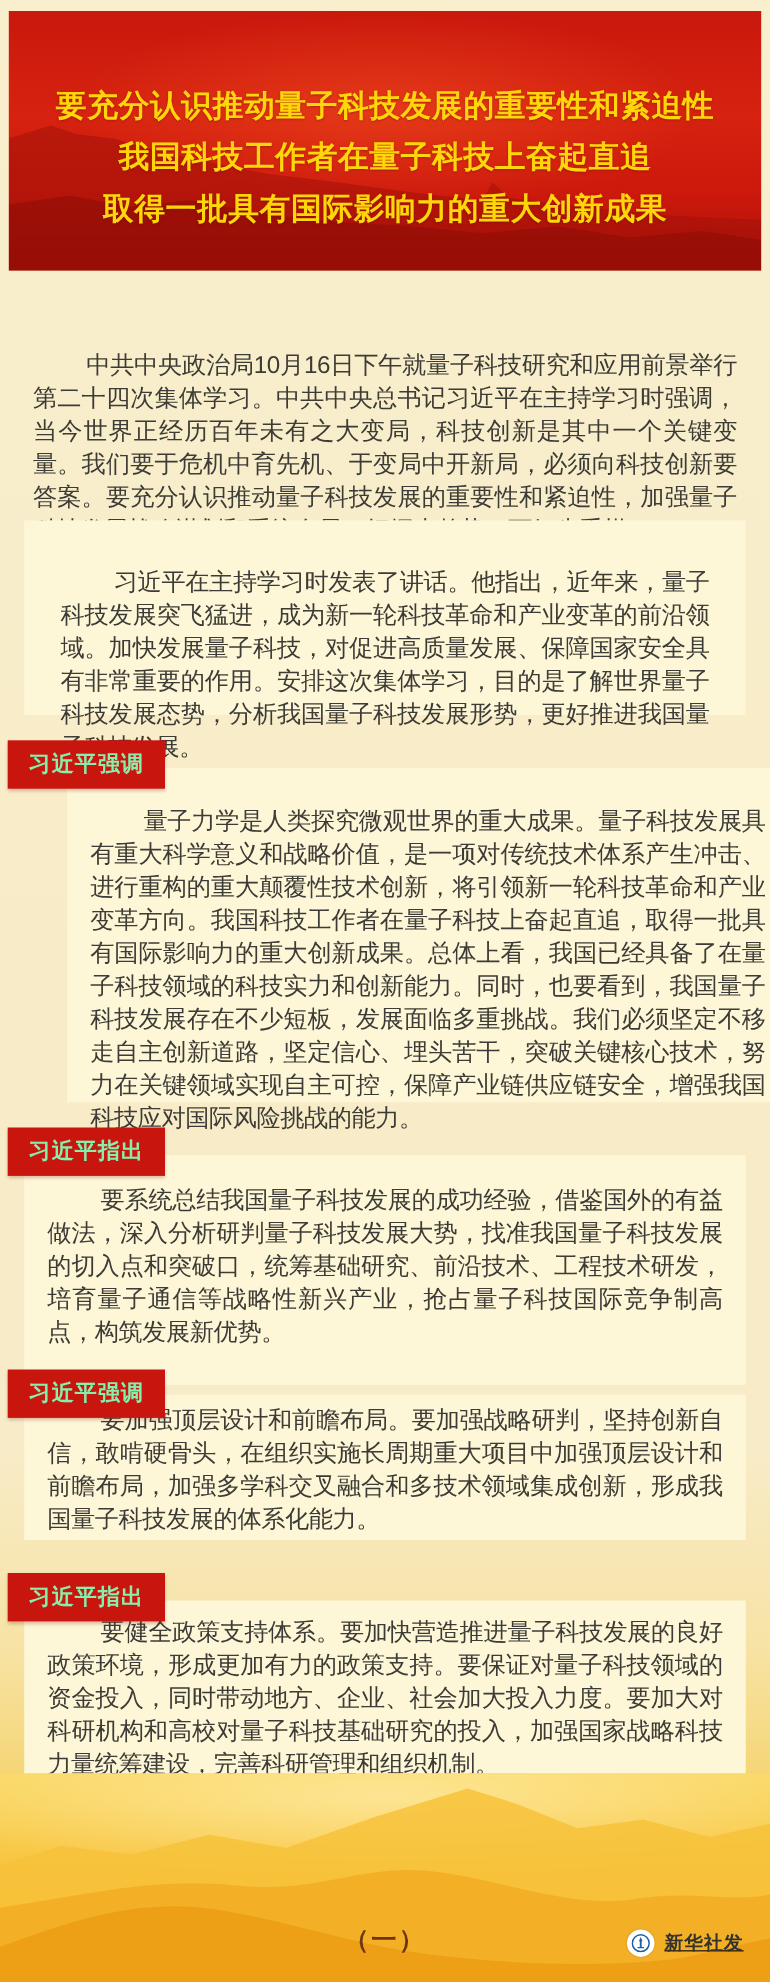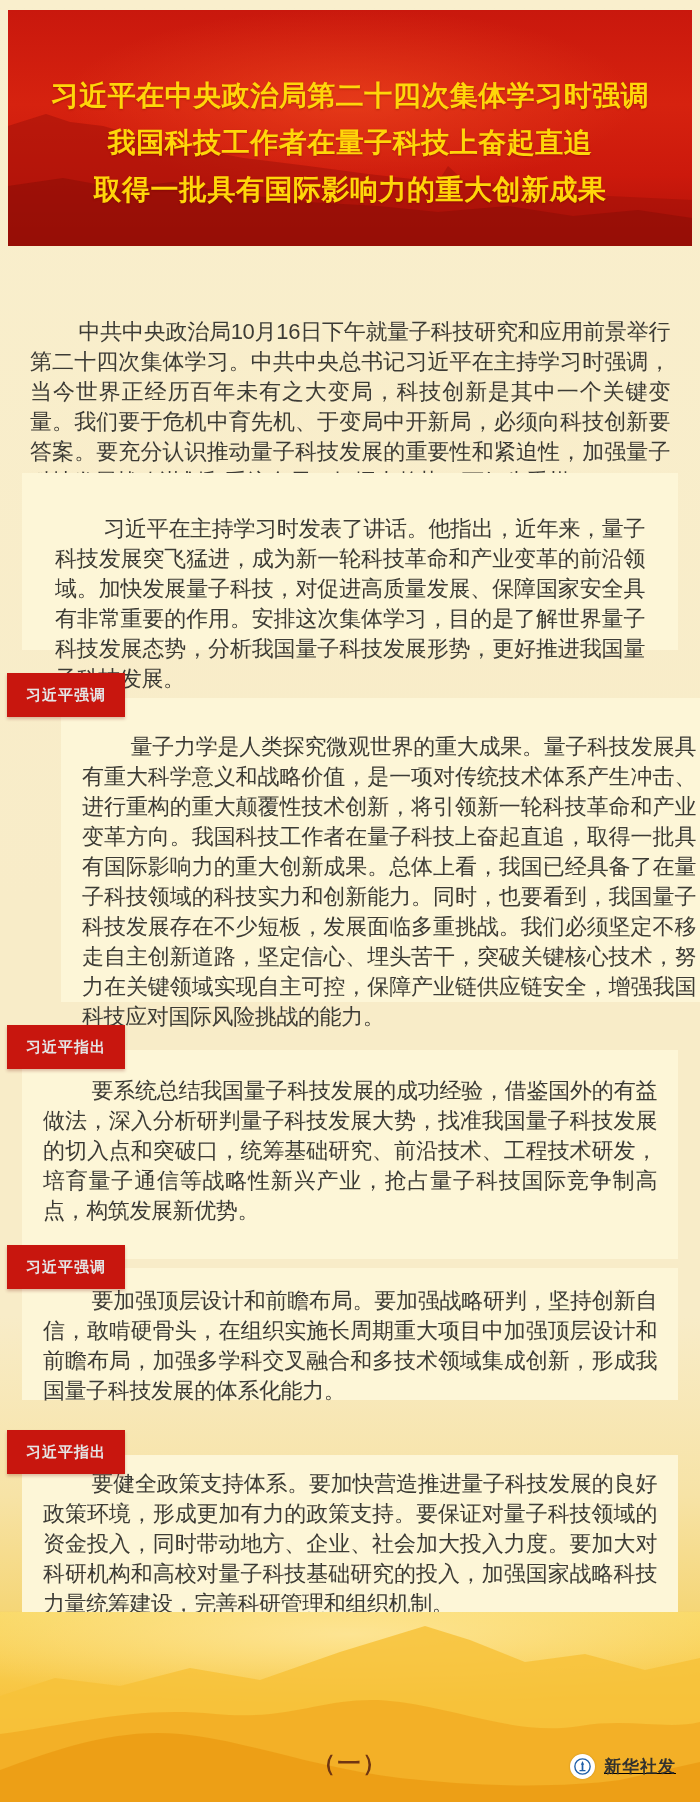--- a/index.html
+++ b/index.html
@@ -29,30 +29,30 @@
     color:#3c3b35;font-size:22px;line-height:30px;letter-spacing:-0.4px;
     text-align:justify;text-indent:2.2em;font-weight:500;
   }
   .freepara{position:absolute;left:30px;width:640px;}
   .box{
     position:absolute;left:22px;width:656px;box-sizing:border-box;
     background:#fdf6d7;padding:0 21px;
   }
   .badge{
     position:absolute;left:7px;height:44px;line-height:44px;padding:0 19px;
-    background:#c8160e;color:#e5e5e5;font-size:15px;font-weight:700;letter-spacing:1px;
+    background:#c8160e;color:#86efac;font-size:20px;font-weight:700;letter-spacing:1px;
     box-shadow:0 2px 3px rgba(120,10,0,.25);z-index:3;
   }
   .box2{top:473px;height:177px;padding-top:29px;}
   .badge1{top:673px;}
   .box3{top:698px;height:304px;padding-top:34px;margin-left:39px;}
   .badge2{top:1025px;}
   .box4{top:1050px;height:209px;padding-top:26px;}
   .badge3{top:1245px;}
-  .box5{top:1268px;height:132px;padding-top:18px;}
+  .box5{top:1268px;height:132px;padding-top:8px;}
   .badge4{top:1430px;}
   .box6{top:1455px;height:158px;padding-top:14px;}
   .box .para{text-indent:2.2em;}
   
   .footer-art{
     position:absolute;left:0;top:1612px;width:700px;height:190px;
     background:linear-gradient(180deg,#f9d862 0%,#f8c948 35%,#f7b52a 75%,#f5a819 100%);
   }
   .footer-art svg{display:block;}
   .page-marker{
@@ -74,21 +74,21 @@
 
 <div class="page">
 
   <div class="banner">
     <div class="glow"></div>
     <svg width="684" height="140" viewBox="0 0 684 140">
       <path d="M0,20 L38,8 L62,16 L95,20 L130,30 L175,40 L235,52 L300,60 L360,68 L430,76 L440,60 L455,74 L520,82 L600,90 L684,94 L684,140 L0,140 Z" fill="#9d0f07" opacity="0.5"></path>
       <path d="M0,80 L55,72 L110,82 L165,76 L230,88 L300,96 L370,100 L430,106 L500,100 L565,110 L630,104 L684,112 L684,140 L0,140 Z" fill="#8a0c05" opacity="0.55"></path>
     </svg>
     <div class="title">
-      <div>习近平在中央政治局第二十四次集体学习时强调</div>
+      <div>要充分认识推动量子科技发展的重要性和紧迫性</div>
       <div>我国科技工作者在量子科技上奋起直追</div>
       <div>取得一批具有国际影响力的重大创新成果</div>
     </div>
   </div>
 
   <p class="para freepara" style="top:295px;">中共中央政治局10月16日下午就量子科技研究和应用前景举行第二十四次集体学习。中共中央总书记习近平在主持学习时强调，当今世界正经历百年未有之大变局，科技创新是其中一个关键变量。我们要于危机中育先机、于变局中开新局，必须向科技创新要答案。要充分认识推动量子科技发展的重要性和紧迫性，加强量子科技发展战略谋划和系统布局，把握大趋势，下好先手棋。</p>
 
   <div class="box box2">
     <p class="para" style="margin:12px;">习近平在主持学习时发表了讲话。他指出，近年来，量子科技发展突飞猛进，成为新一轮科技革命和产业变革的前沿领域。加快发展量子科技，对促进高质量发展、保障国家安全具有非常重要的作用。安排这次集体学习，目的是了解世界量子科技发展态势，分析我国量子科技发展形势，更好推进我国量子科技发展。</p>
   </div>

